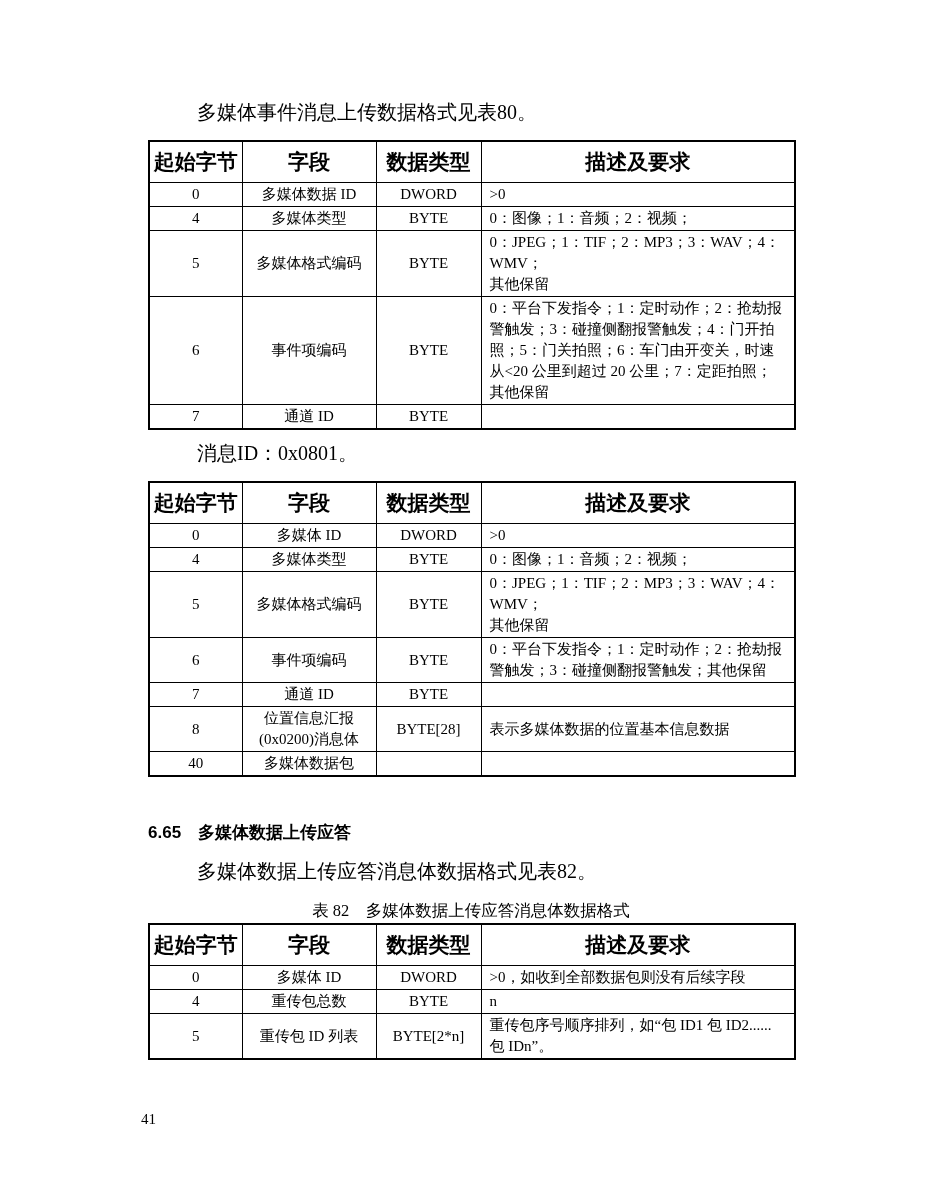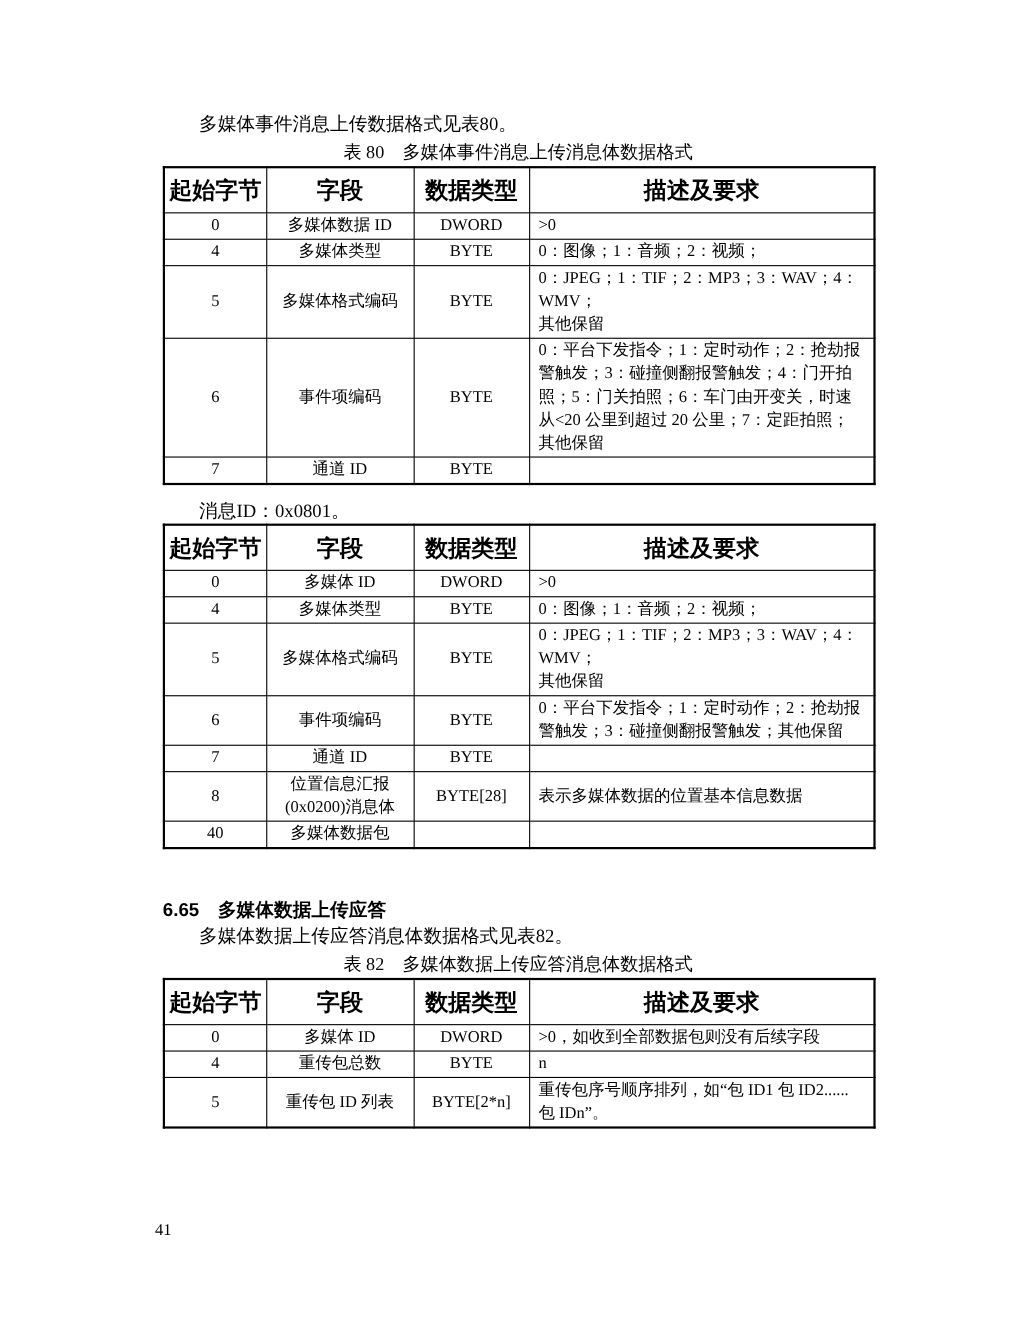--- a/index.html
+++ b/index.html
@@ -14,23 +14,23 @@
     font-family: "Liberation Serif", "DejaVu Serif", serif;
     color: #000000;
   }
   .content {
     position: absolute;
     left: 148px;
     top: 0;
     width: 646px;
   }
   .para {
-    font-size: 17px;
+    font-size: 20px;
     line-height: 23px;
-    margin: 0;
+    margin: 16px;
     text-indent: 33px;
     white-space: pre-line;
   }
   .intro { margin-top: 101px; }
   .tbl-caption {
     text-align: center;
     font-size: 16.5px;
     line-height: 23px;
     margin: 3px 0 1px 0;
     white-space: pre;
@@ -89,21 +89,20 @@
     font-size: 15px;
   }
 </style>
 </head>
 <body>
 
 <div class="content">
 
   <p class="para intro">多媒体事件消息上传数据格式见表80。</p>
 
-  <div class="tbl-caption">表 80　多媒体事件消息上传消息体数据格式</div>
   <table class="spec">
     <colgroup>
         <col class="c1">
         <col class="c2">
         <col class="c3">
         <col class="c4">
       </colgroup>
     <tbody>
         <tr>
       <th>起始字节</th>

